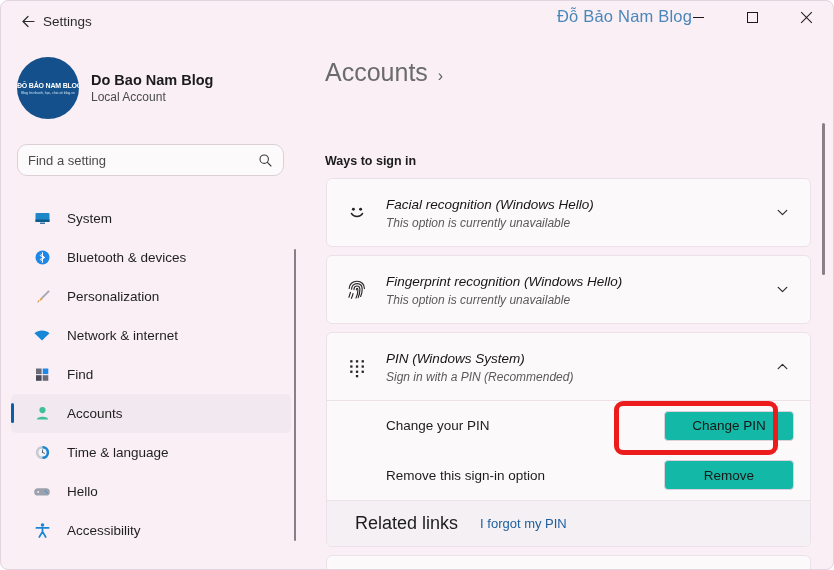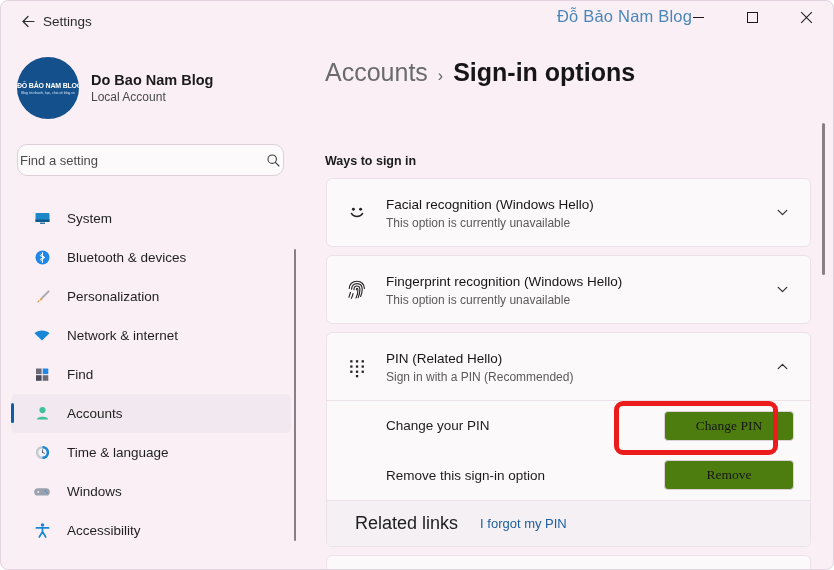--- a/index.html
+++ b/index.html
@@ -123,21 +123,21 @@
 
   .searchbox {
     position: absolute;
     left: 16px; top: 103px;
     width: 267px; height: 32px;
     background: #fdfafc;
     border: 1px solid #dccfd8;
     border-radius: 10px;
     display: flex;
     align-items: center;
-    padding: 0 2px;
+    padding: 0 10px;
   }
   .searchbox input {
     flex: 1;
     border: none;
     outline: none;
     background: transparent;
     font-family: "Liberation Sans", sans-serif;
     font-size: 13px;
     color: #3b3b3b;
   }
@@ -235,21 +235,21 @@
     align-items: center;
     height: 67px;
     padding: 0 14px 0 13px;
     cursor: pointer;
   }
   .card-ico {
     width: 34px; height: 34px;
     display: flex; align-items: center; justify-content: center;
     flex: none;
   }
-  .card-text { flex: 1; margin-left: 12px; }
+  .card-text { flex: 1; margin-left: 12px; font-style: italic; }
   .card-title { font-size: 13.5px; color: #161616; }
   .card-sub { font-size: 12px; color: #5a5a5a; margin-top: 3px; }
   .chev {
     width: 28px; height: 28px;
     display: flex; align-items: center; justify-content: center;
     flex: none;
     cursor: pointer;
   }
 
   .card-row {
@@ -257,24 +257,24 @@
     align-items: center;
     height: 50px;
     padding: 0 16px 0 59px;
     border-top: 1px solid #ece1e8;
   }
   .card-row.no-sep { border-top: none; }
   .row-label { flex: 1; font-size: 13.5px; color: #1d1d1d; }
   .btn {
     min-width: 130px;
     height: 30px;
-    background: #4d7c0f;
+    background: #14b8a6;
     border: 1px solid #ddd1da;
     border-radius: 4px;
-    font-family: Liberation Serif, serif;
+    font-family: Liberation Sans, sans-serif;
     font-size: 13.5px;
     color: #171717;
     cursor: pointer;
   }
   .related-row {
     display: flex;
     align-items: center;
     height: 46px;
     padding: 0 16px 0 21px;
     background: #f5f0f4;
@@ -436,21 +436,21 @@
 
       <div class="navitem">
         <span class="nav-ico">
           <svg width="18" height="17" viewBox="0 0 18 17">
             <rect x="1.2" y="5.2" width="15.6" height="7.4" rx="3.7" fill="#9ba2ae"></rect>
             <circle cx="5.2" cy="8.9" r="0.85" fill="#ffffff"></circle>
             <circle cx="12.4" cy="7.9" r="0.8" fill="#3a8fd8"></circle>
             <circle cx="13.9" cy="9.8" r="0.8" fill="#3a8fd8"></circle>
           </svg>
         </span>
-        <span class="nav-label">Windows</span>
+        <span class="nav-label">Hello</span>
       </div>
 
       <div class="navitem">
         <span class="nav-ico">
           <svg width="17" height="17" viewBox="0 0 17 17">
             <circle cx="8.5" cy="2.9" r="1.75" fill="#1786d6"></circle>
             <path d="M2.4 5.9 L14.6 5.9" stroke="#1786d6" stroke-width="1.7" stroke-linecap="round"></path>
             <path d="M8.5 5.9 L8.5 9.6 L5.3 15 M8.5 9.6 L11.7 15" fill="none" stroke="#1786d6" stroke-width="1.7" stroke-linecap="round"></path>
           </svg>
         </span>
@@ -461,21 +461,20 @@
 
     <div class="sb-scroll"></div>
 
   </div>
 
   <div class="main">
 
     <div class="breadcrumb">
       <span class="crumb-parent">Accounts</span>
       <span class="crumb-sep">›</span>
-      <span class="crumb-current">Sign-in options</span>
     </div>
 
     <div class="section-label">Ways to sign in</div>
 
     <div class="cards">
 
       <div class="card">
         <div class="card-head">
           <span class="card-ico">
             <svg width="26" height="26" viewBox="0 0 26 26">
@@ -534,21 +533,21 @@
                 <rect x="10.9" y="10.4" width="2.3" height="2.3"></rect>
                 <rect x="16.6" y="10.4" width="2.3" height="2.3"></rect>
                 <rect x="5.2" y="15.6" width="2.3" height="2.3"></rect>
                 <rect x="10.9" y="15.6" width="2.3" height="2.3"></rect>
                 <rect x="16.6" y="15.6" width="2.3" height="2.3"></rect>
                 <rect x="10.9" y="20.0" width="2.3" height="2.3"></rect>
               </g>
             </svg>
           </span>
           <span class="card-text">
-            <span class="card-title">PIN (Related Hello)</span>
+            <span class="card-title">PIN (Windows System)</span>
             <span class="card-sub" style="display:block">Sign in with a PIN (Recommended)</span>
           </span>
           <span class="chev">
             <svg width="15" height="15" viewBox="0 0 15 15">
               <path d="M3.2 9.6 L7.5 5.4 L11.8 9.6" fill="none" stroke="#2e2e2e" stroke-width="1.25" stroke-linecap="round" stroke-linejoin="round"></path>
             </svg>
           </span>
         </div>
 
         <div class="card-row">

